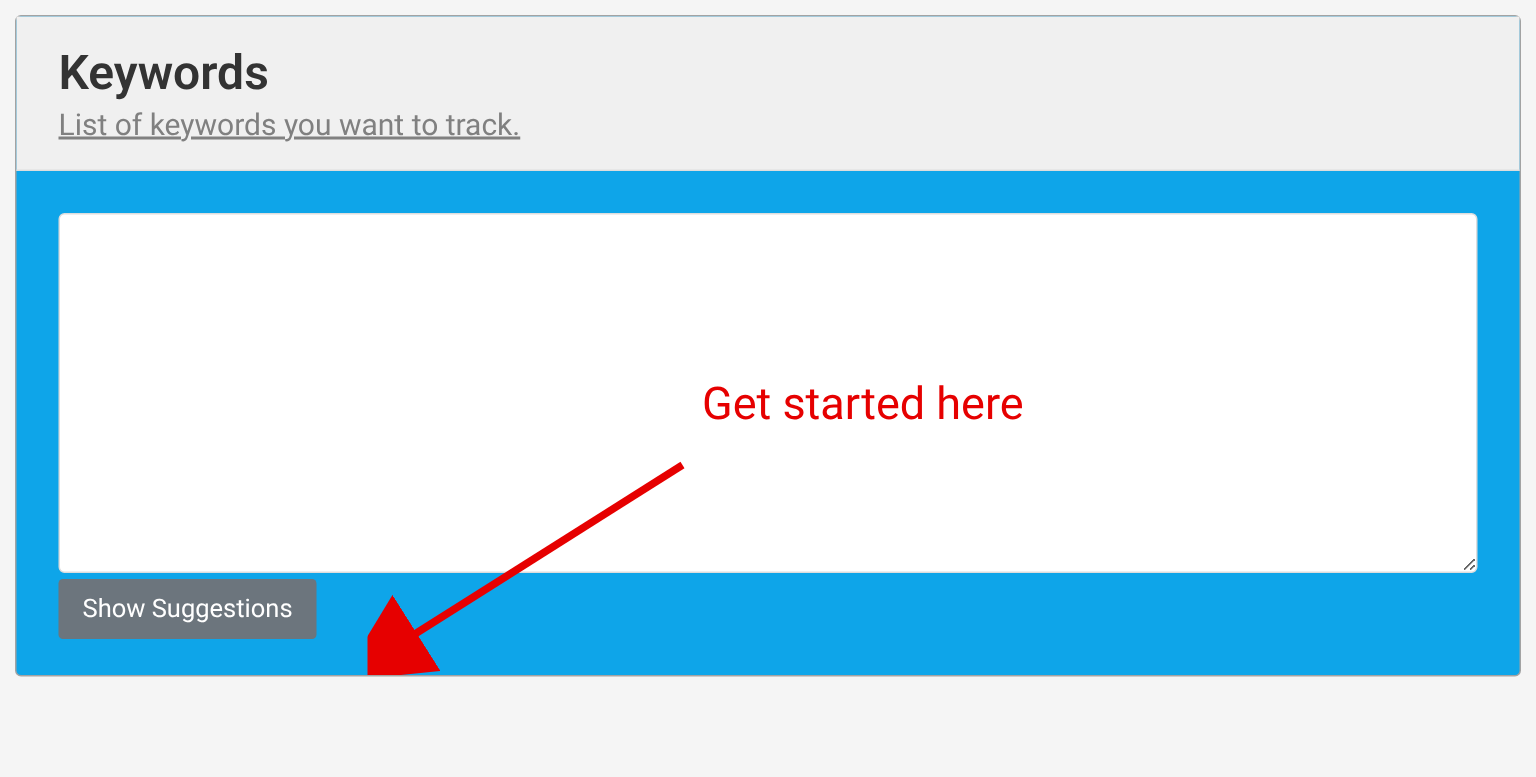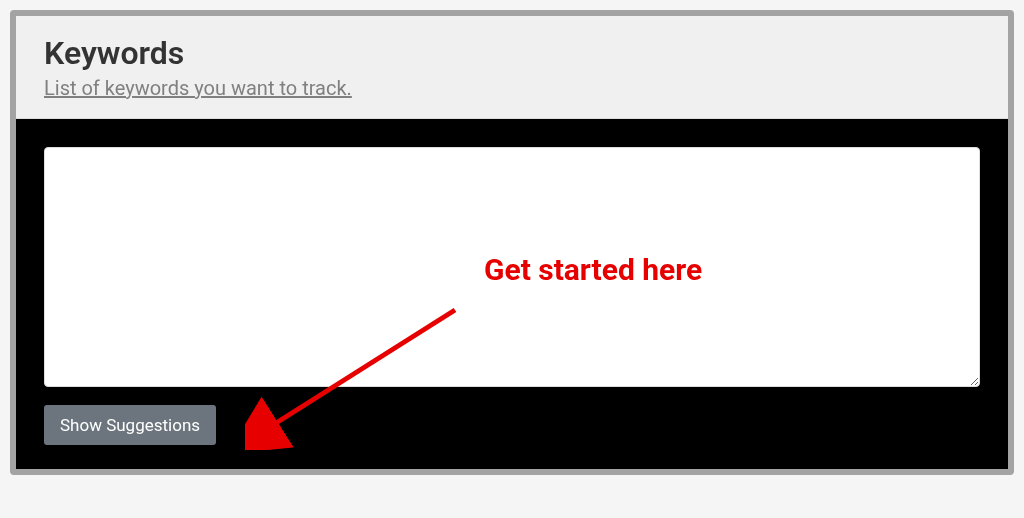--- a/index.html
+++ b/index.html
@@ -9,22 +9,22 @@
     }
     body {
       font-family: -apple-system, BlinkMacSystemFont, "Segoe UI", Roboto, "Helvetica Neue", Arial, sans-serif;
       background: #f5f5f5;
       width: 1024px;
       height: 518px;
       position: relative;
       padding: 10px;
     }
     .panel {
-      background: #000000;
-      border: 6px solid #a3a3a3;
+      background: #0ea5e9;
+      border: 1px solid #a3a3a3;
       border-radius: 4px;
       width: 100%;
       overflow: visible;
       position: relative;
     }
     .panel-header {
       background: #f0f0f0;
       border-bottom: 1px solid #ddd;
       padding: 18px 28px 18px 28px;
     }
@@ -50,40 +50,38 @@
       border: 1px solid #ddd;
       border-radius: 4px;
       padding: 10px;
       font-size: 14px;
       font-family: inherit;
       resize: both;
       background: #fff;
     }
     .show-suggestions-btn {
       display: inline-block;
-      margin-top: 14px;
       background: #6c757d;
       color: #fff;
       border: none;
       border-radius: 3px;
       padding: 10px 16px;
       font-size: 17px;
       cursor: pointer;
       font-family: inherit;
     }
     .annotation-text {
       position: absolute;
       left: 468px;
       top: 252px;
       color: #e60000;
       font-size: 30px;
-      font-weight: 700;
+      font-weight: 400;
       pointer-events: none;
       white-space: nowrap;
-      margin-left: 16px;
     }
     .annotation-arrow {
       position: absolute;
       left: 245px;
       top: 300px;
       width: 220px;
       height: 150px;
       pointer-events: none;
     }
   </style>

